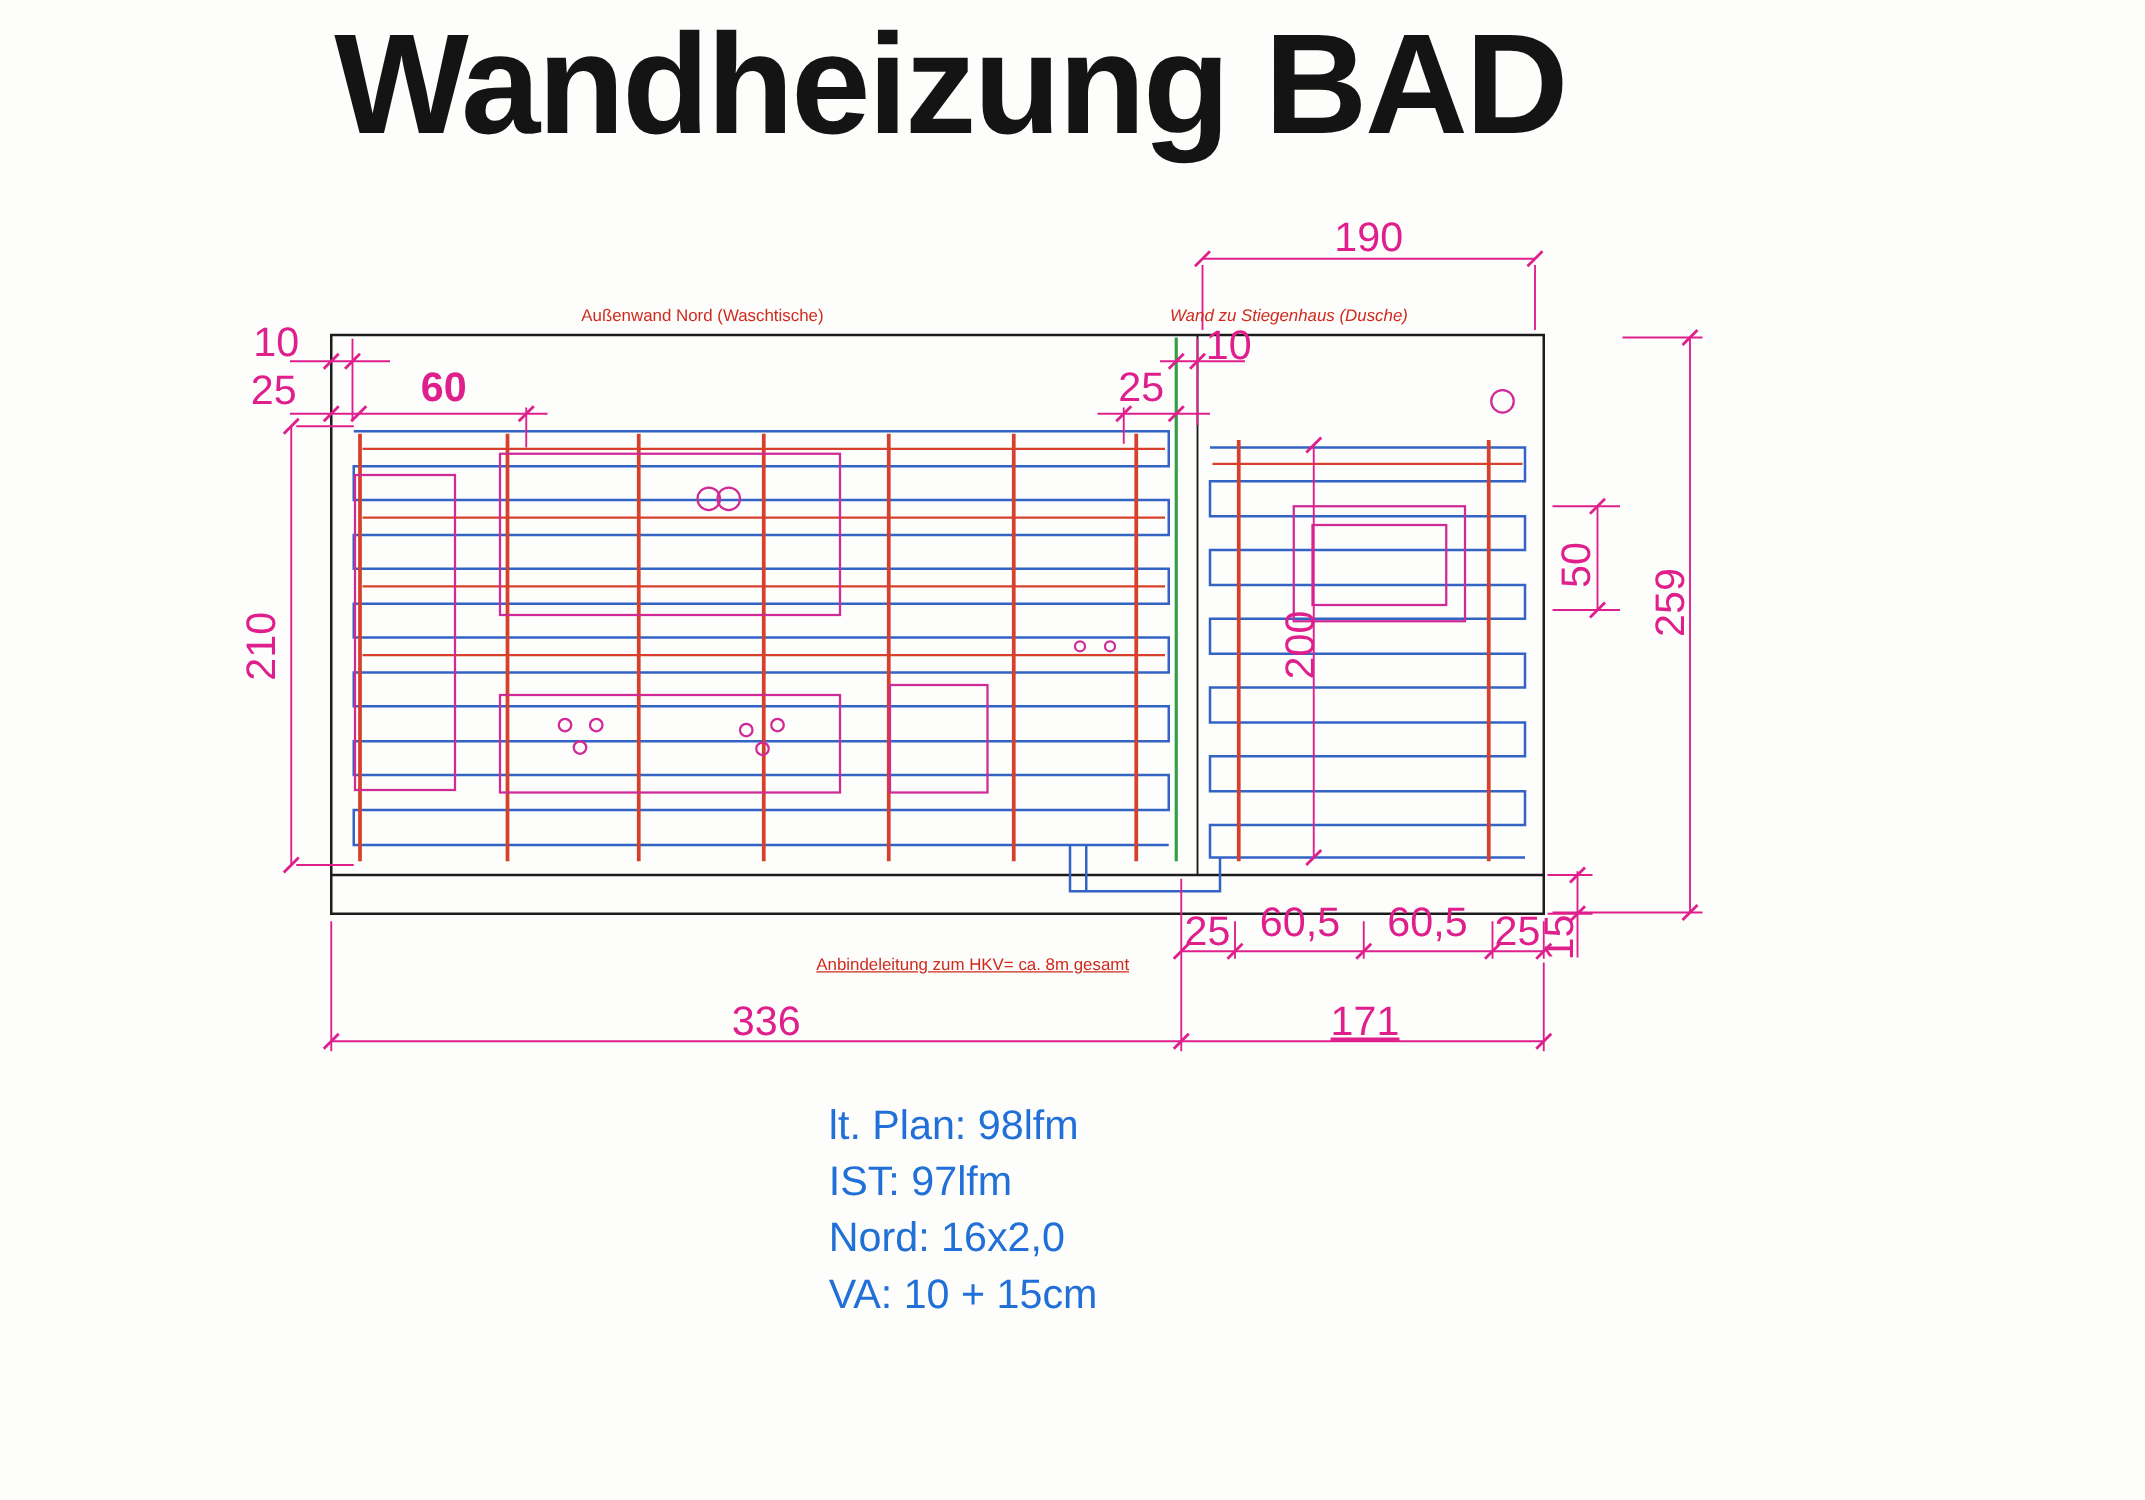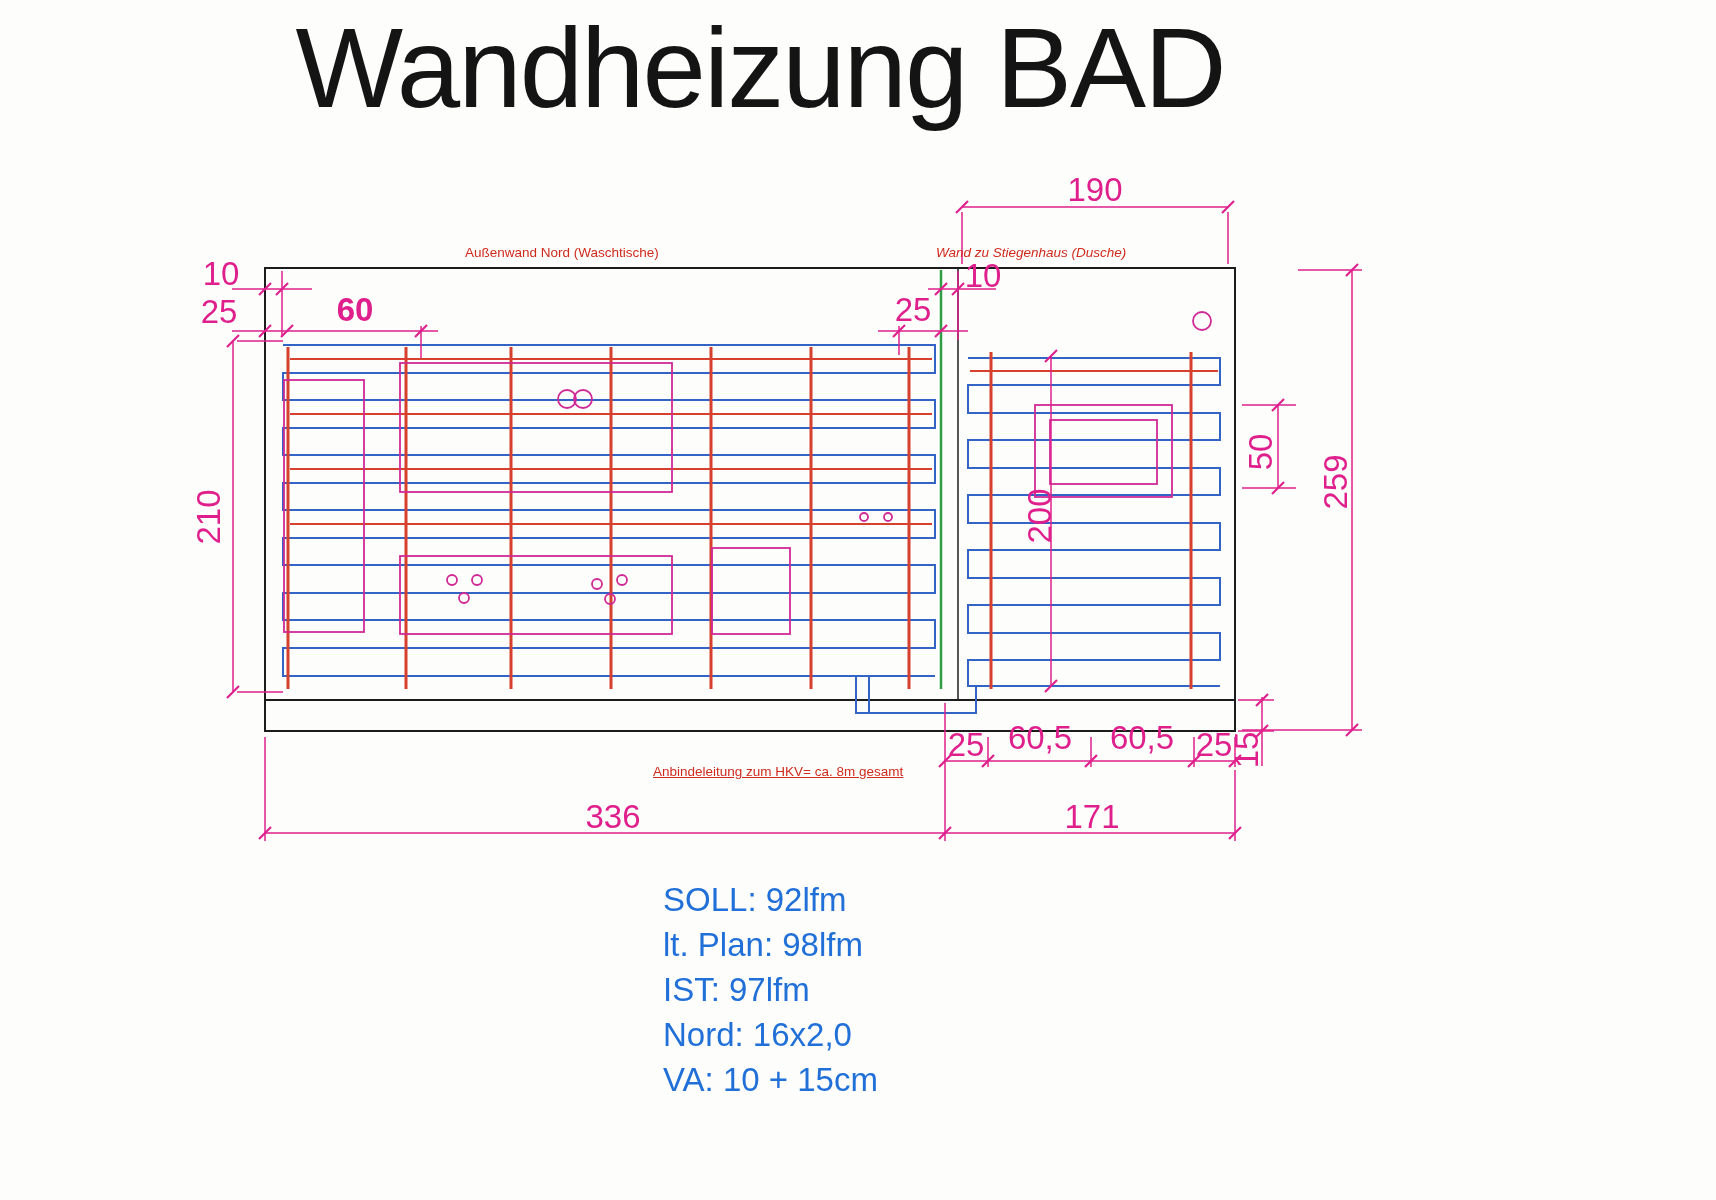--- a/index.html
+++ b/index.html
@@ -6,21 +6,21 @@
   .page{
     position:relative;
     width:1716px;height:1200px;
     background:#fdfdfc;
     overflow:hidden;
     font-family:"Liberation Sans", sans-serif;
   }
   .title{
     position:absolute;left:250px;top:2px;width:1020px;
     margin:0;
-    font-size:114px;font-weight:400;letter-spacing:-2px;
+    font-size:114px;font-weight:700;letter-spacing:-2px;
     color:#141414;text-align:center;white-space:nowrap;
   }
   .drawing-svg{position:absolute;left:0;top:0;}
   .dim{
     position:absolute;
     color:#df1f8c;
     font-size:33px;
     text-align:center;
     white-space:nowrap;
     line-height:36px;
@@ -203,23 +203,22 @@
   <div class="dim rot" style="left:169px;top:499px;width:80px;">210</div>
   <div class="dim rot" style="left:1000px;top:498px;width:80px;">200</div>
   <div class="dim rot" style="left:1231px;top:434px;width:60px;">50</div>
   <div class="dim rot" style="left:1296px;top:464px;width:80px;">259</div>
   <div class="dim" style="left:941px;top:727px;width:50px;">25</div>
   <div class="dim" style="left:1000px;top:720px;width:80px;">60,5</div>
   <div class="dim" style="left:1102px;top:720px;width:80px;">60,5</div>
   <div class="dim" style="left:1189px;top:727px;width:50px;">25</div>
   <div class="dim rot" style="left:1217px;top:732px;width:60px;">15</div>
   <div class="dim" style="left:553px;top:799px;width:120px;">336</div>
-  <div class="dim" style="left:1032px;top:799px;width:120px;">171</div>
+  <div class="dim" style="left:1032px;top:799px;width:120px;text-decoration:underline;">171</div>
 
   <div class="summary">
-    <div>SOLL: 92lfm</div>
     <div>lt. Plan: 98lfm</div>
     <div>IST: 97lfm</div>
     <div>Nord: 16x2,0</div>
     <div>VA: 10 + 15cm</div>
   </div>
 
 </div>
 
 </body></html>

